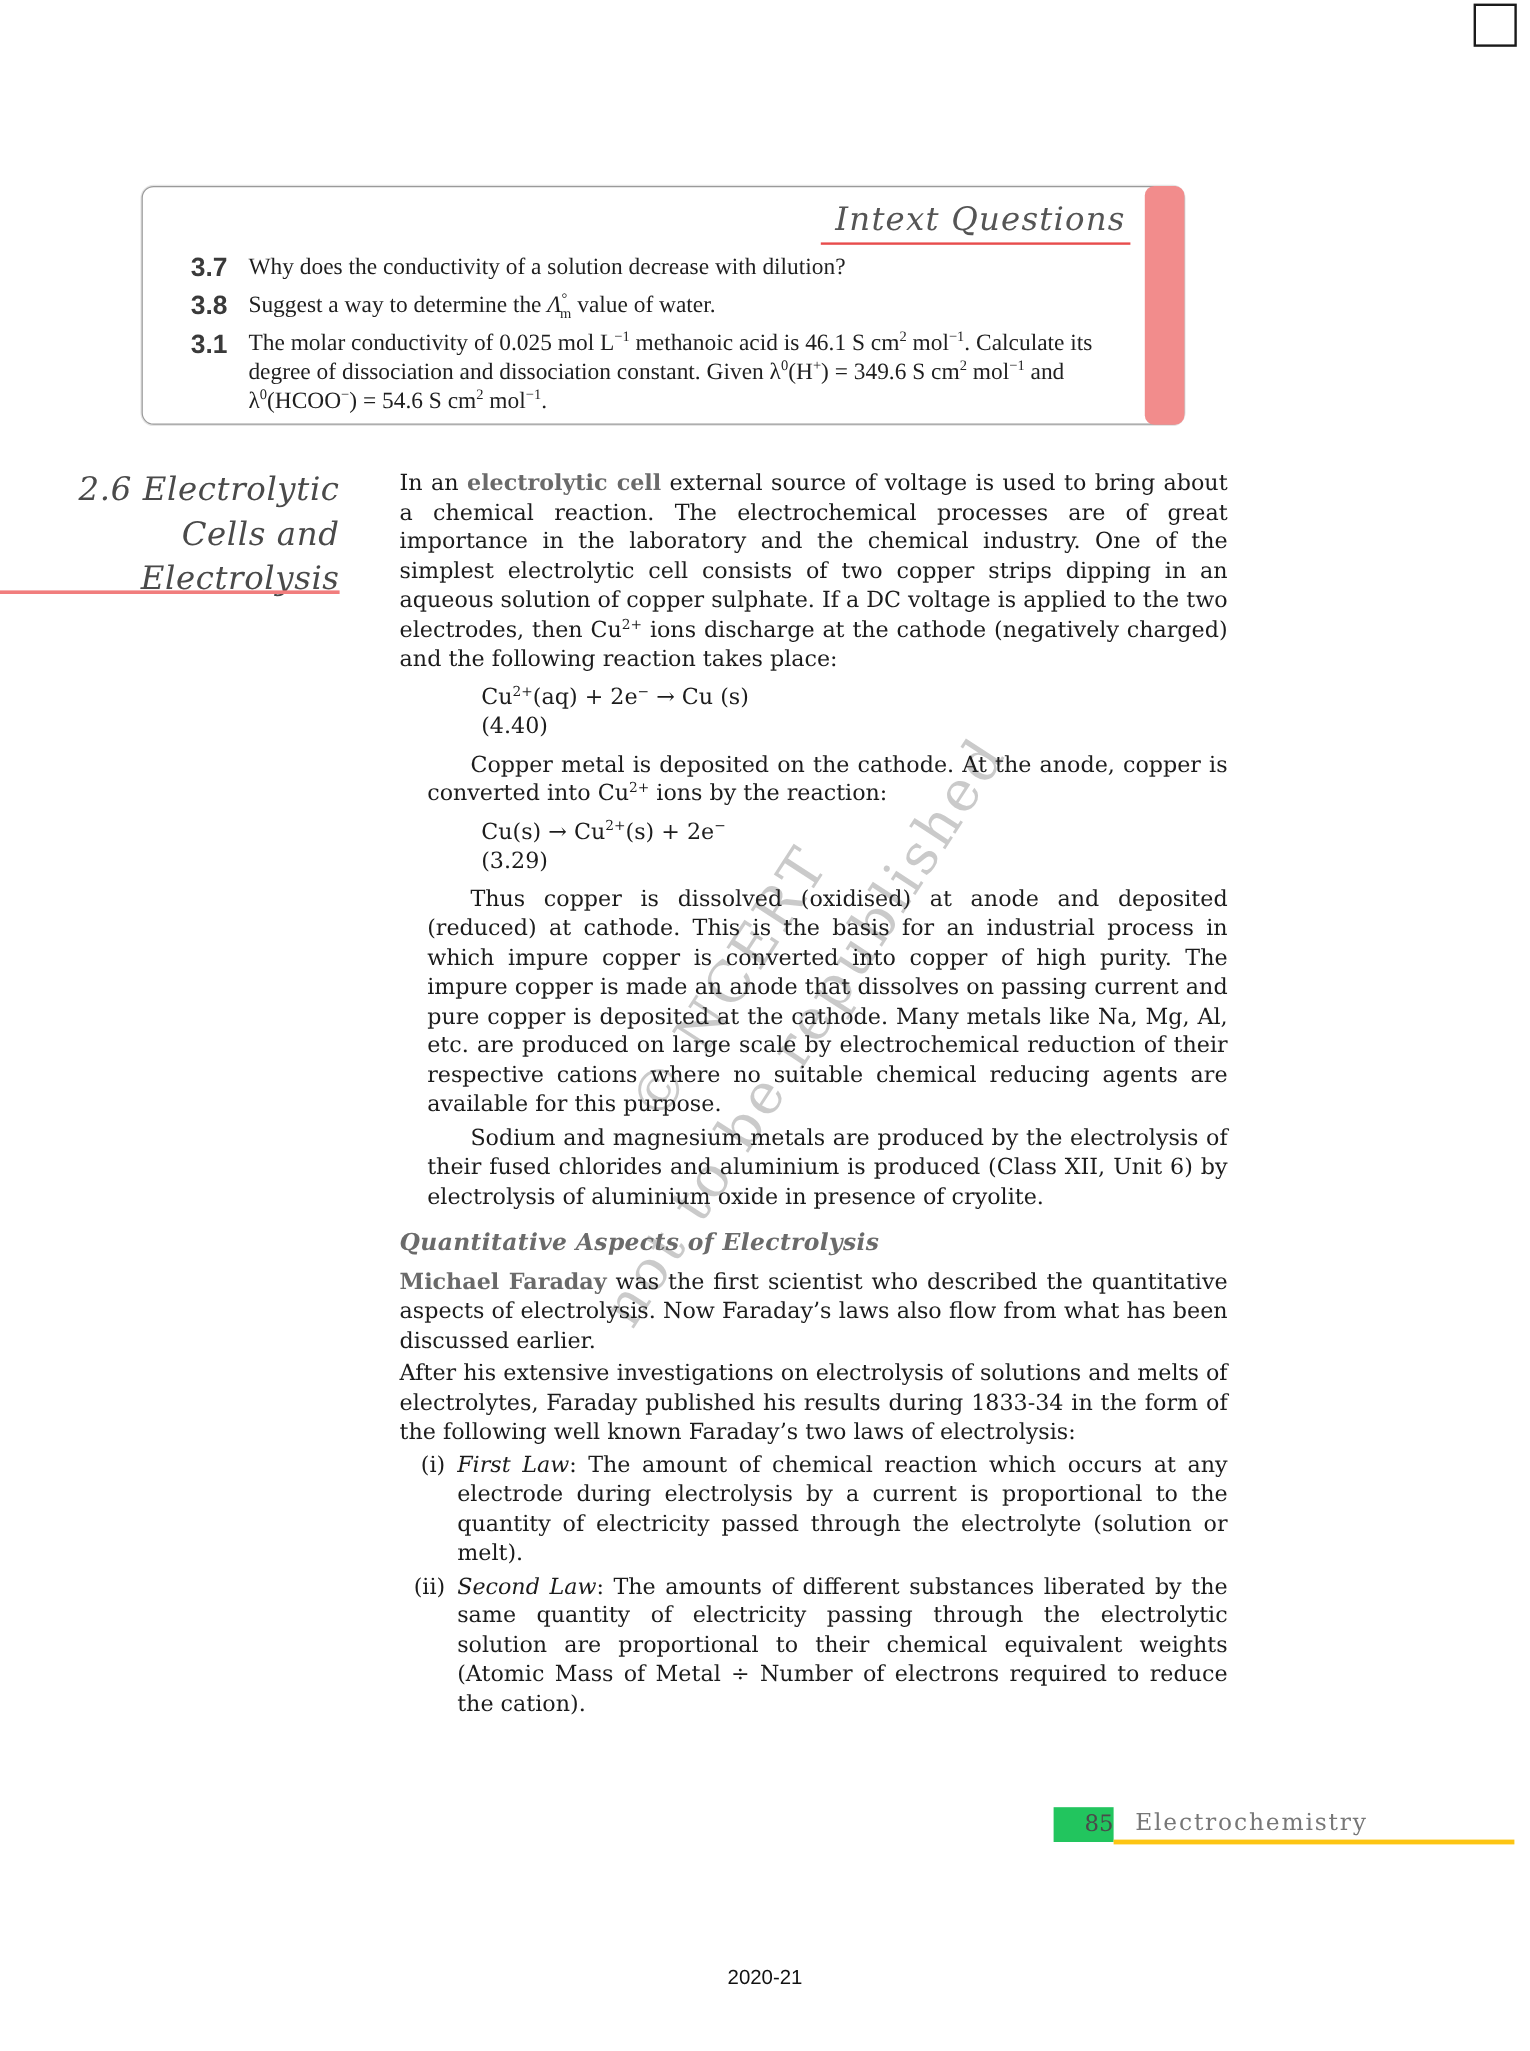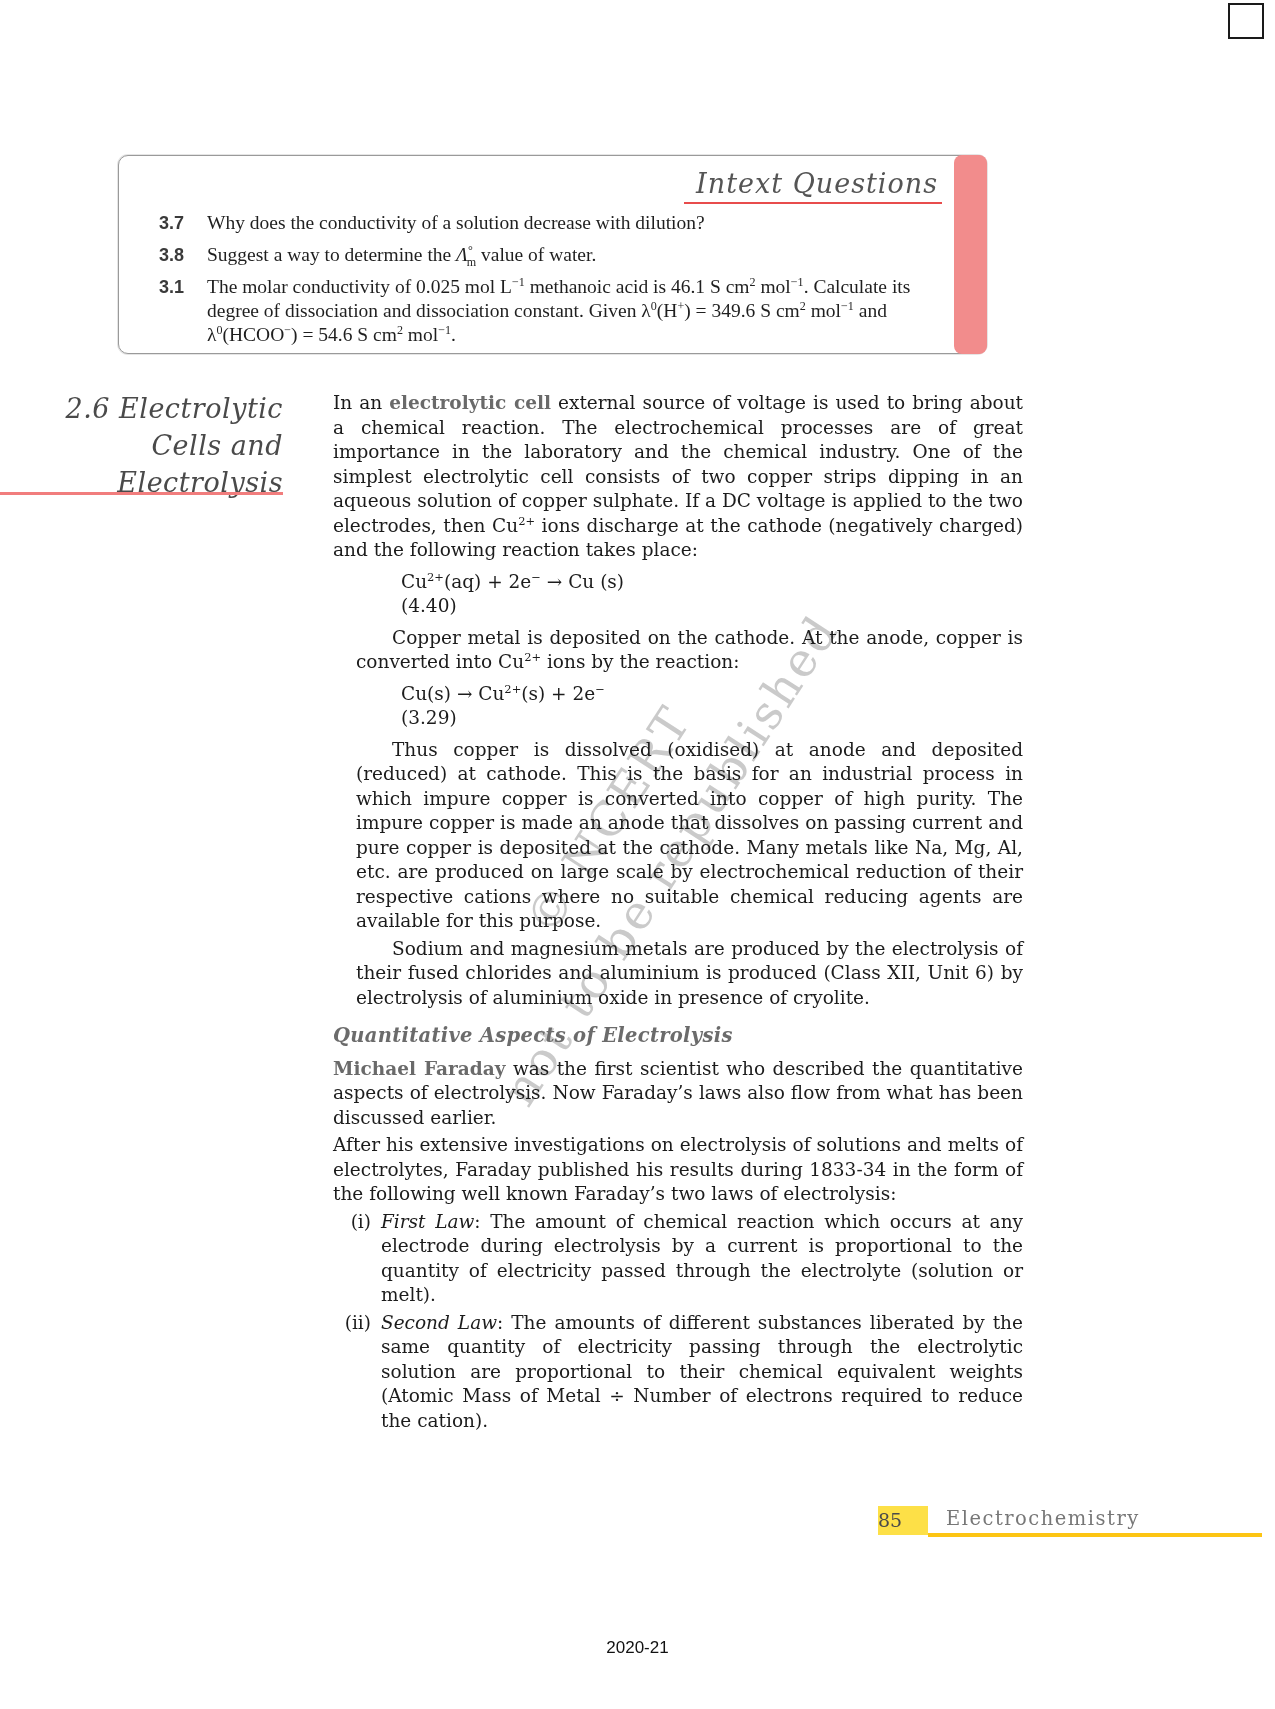--- a/index.html
+++ b/index.html
@@ -35,21 +35,21 @@
     padding:0 4px 3px 12px;
   }
   .intext-questions{position:absolute;left:40px;top:55px;width:800px;}
   .q{
     position:relative;padding-left:48px;
     font-family:"Liberation Serif", serif;
     font-size:19.5px;line-height:24px;color:#1f1f1f;
     margin-bottom:8px;
   }
   .q .num{position:absolute;left:0;top:0;font-weight:bold;color:#3a3a3a;
-    font-family:"Liberation Sans", sans-serif;font-size:18px;}
+    font-family:"Liberation Sans", sans-serif;font-size:22px;}
   sup{font-size:0.62em;line-height:0;}
   sub{font-size:0.62em;line-height:0;}
   .ssk sub{margin-left:-0.5em;}
   
   .section-heading{
     position:absolute;left:0;top:390px;width:283px;
     text-align:right;
     font-style:italic;font-size:27px;line-height:37px;color:#4a4a4a;
     letter-spacing:0.5px;
   }
@@ -86,22 +86,22 @@
     text-align:center;
     color:rgba(145,145,145,0.48);
     font-size:47px;line-height:74px;letter-spacing:3px;
     font-family:"DejaVu Serif", serif;
     white-space:nowrap;
   }
   
   .footer{position:absolute;left:0;top:1502px;width:1275px;height:40px;}
   .page-num{
     position:absolute;left:878px;top:4px;width:50px;height:29px;
-    background:#fde047;color:#4a4a4a;
-    font-size:19px;text-align:left;line-height:29px;
+    background:#22c55e;color:#4a4a4a;
+    font-size:19px;text-align:right;line-height:29px;
   }
   .chapter-name{
     position:absolute;left:946px;top:5px;
     color:#777;font-size:19.5px;letter-spacing:1.5px;
   }
   .footer-rule{
     position:absolute;left:928px;top:31px;width:334px;height:3.5px;background:#fdc513;
   }
   .year{
     position:absolute;left:0;top:1638px;width:1275px;

